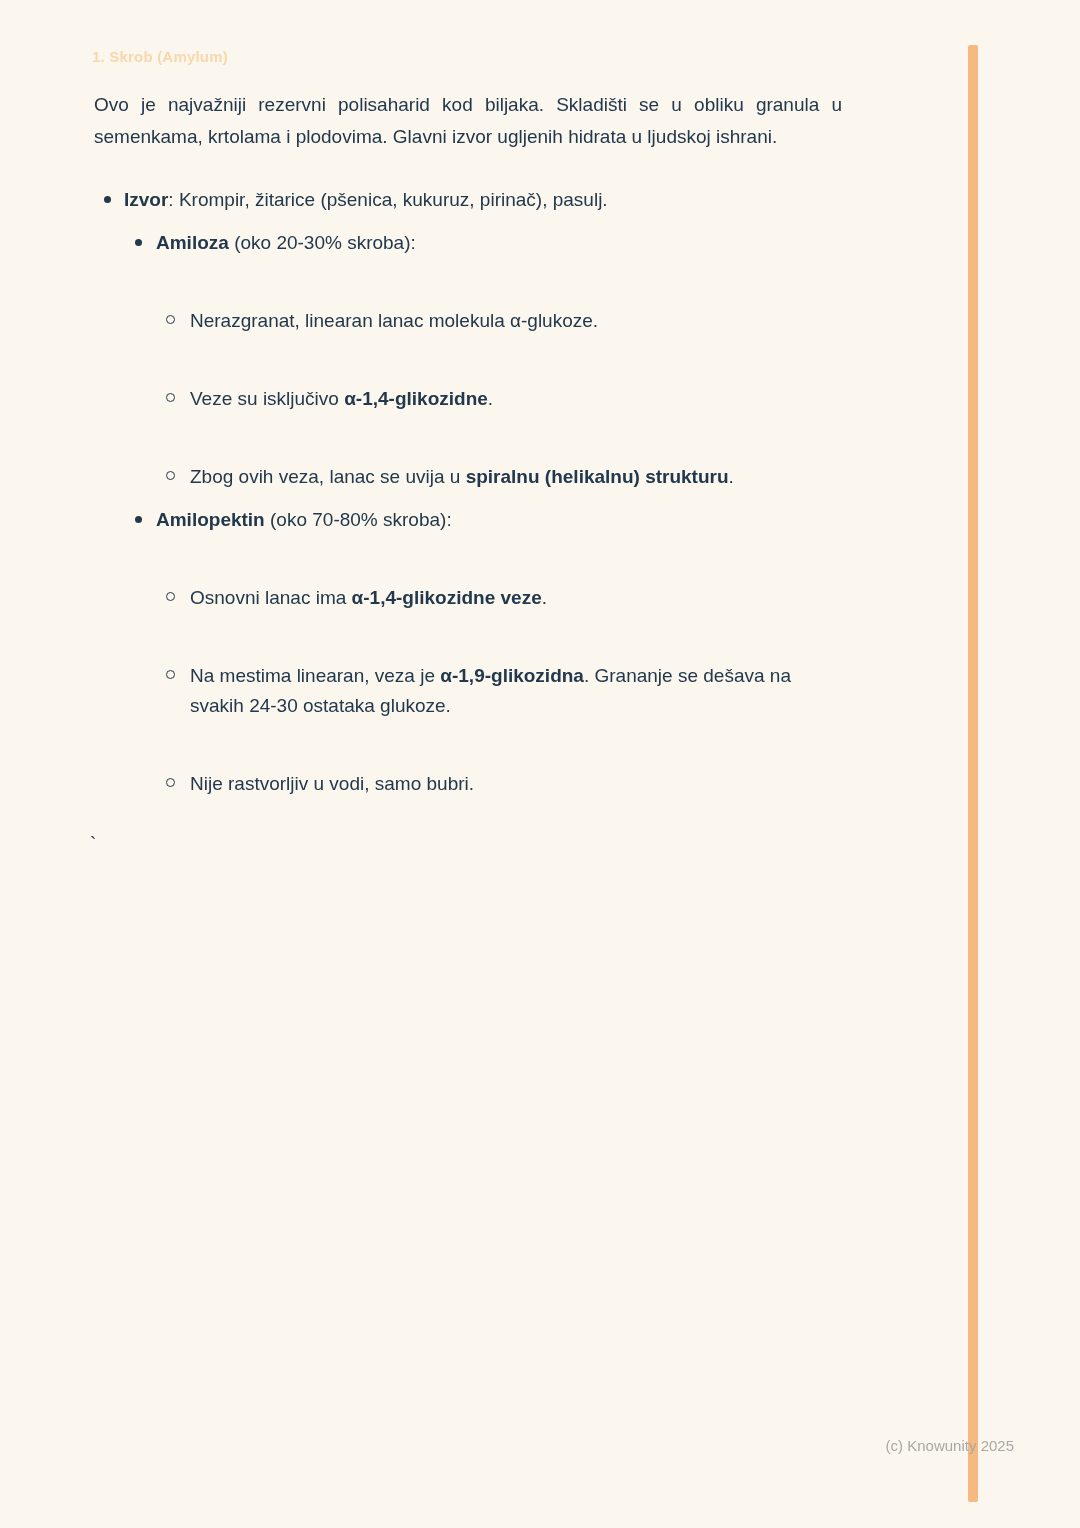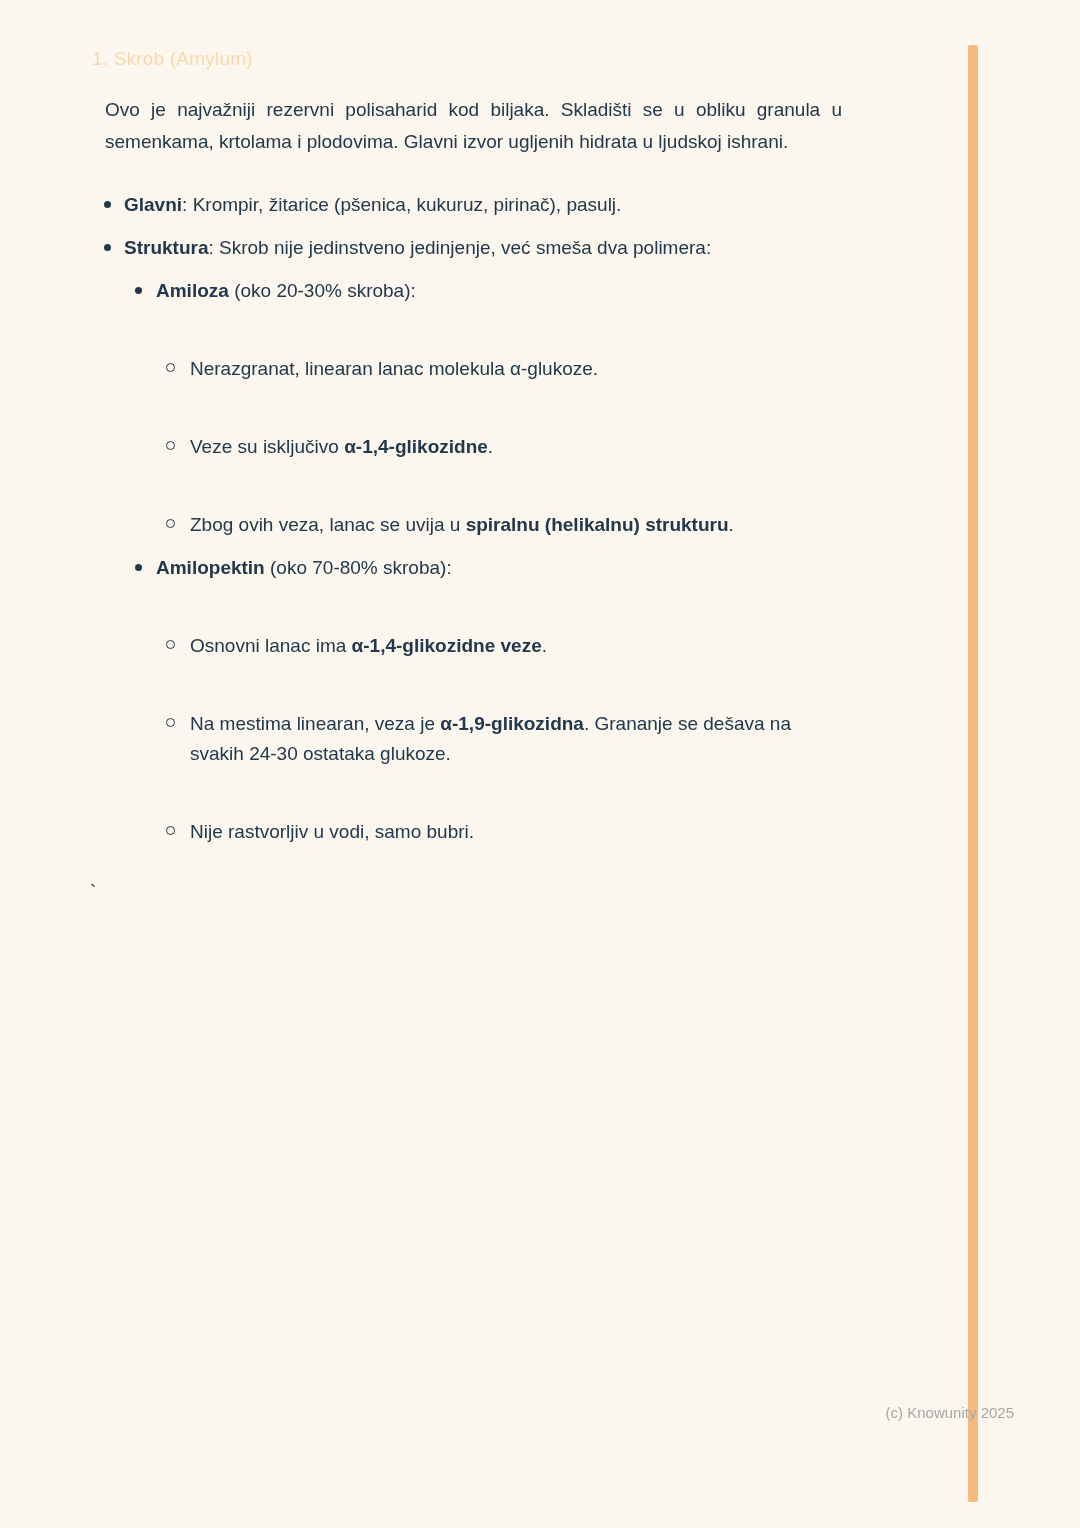--- a/index.html
+++ b/index.html
@@ -27,27 +27,27 @@
     z-index:0;
   }
   .content{
     position:relative;
     z-index:1;
     padding:48px 0 0 90px;
     width:752px;
   }
   h1.title{
     margin:0 0 24px 2px;
-    font-size:19px;
-    font-weight:400;
+    font-size:15px;
+    font-weight:700;
     color:var(--title);
     letter-spacing:.2px;
   }
   p.intro{
-    margin:0 0 32px 15px;
+    margin:0 0 32px 4px;
     font-size:19px;
     line-height:32px;
     text-align:justify;
   }
   .li{
     position:relative;
     font-size:19px;
     line-height:30px;
     margin-bottom:13px;
   }
@@ -78,45 +78,42 @@
   .group-gap{}
   b{font-weight:700;}
   .stray{
     margin:30px 0 0 0;
     font-size:19px;
     line-height:30px;
   }
   .footer{
     position:absolute;
     right:66px;
-    top:1404px;
+    top:1437px;
     font-size:15px;
     color:var(--footer);
     z-index:1;
   }
 </style>
 </head>
 <body>
 
 <div class="stripe"></div>
 
 <div class="content">
 
   <h1 class="title">1. Skrob (Amylum)</h1>
 
   <p class="intro">Ovo je najvažniji rezervni polisaharid kod biljaka. Skladišti se u obliku granula u semenkama, krtolama i plodovima. Glavni izvor ugljenih hidrata u ljudskoj ishrani.</p>
 
 
   <div class="li l1">
-    <b>Glavni</b><span>: Krompir, žitarice (pšenica, kukuruz, pirinač), pasulj.</span>
+    <b>Izvor</b><span>: Krompir, žitarice (pšenica, kukuruz, pirinač), pasulj.</span>
   </div>
 
-  <div class="li l1">
-    <b>Struktura</b><span>: Skrob nije jedinstveno jedinjenje, već smeša dva polimera:</span>
-  </div>
 
   <div class="li l2">
     <b>Amiloza</b><span> (oko 20-30% skroba):</span>
   </div>
 
   <div class="li l3">
     <span>Nerazgranat, linearan lanac molekula α-glukoze.</span><b></b><span></span>
   </div>
 
   <div class="li l3">

